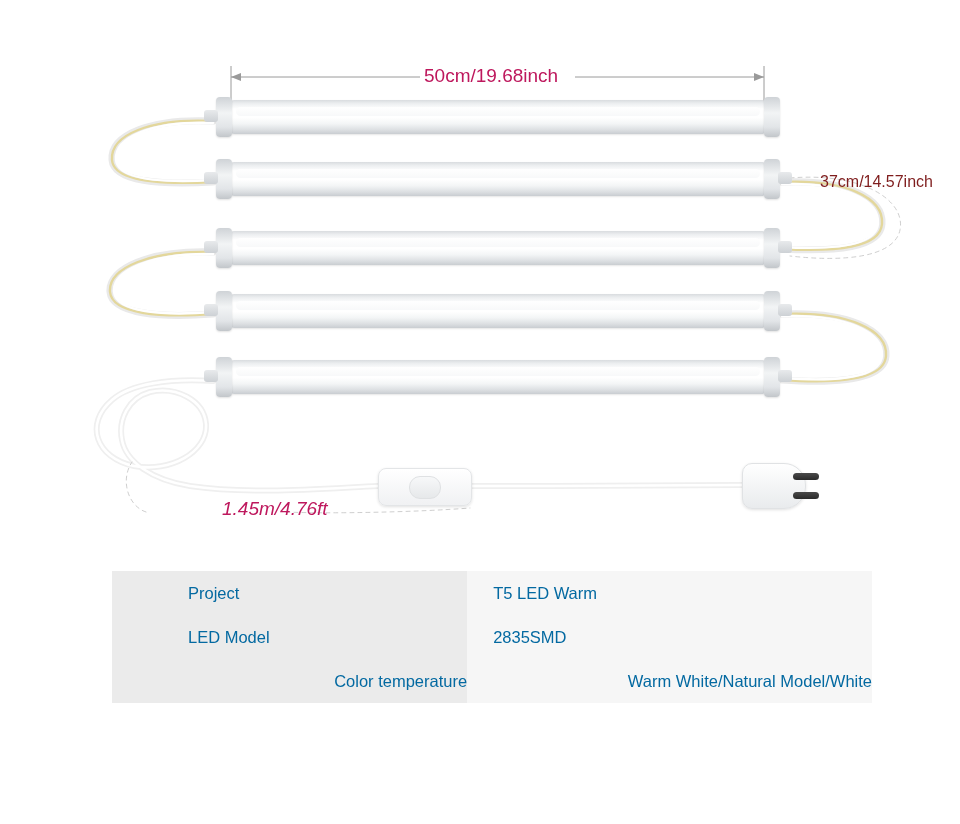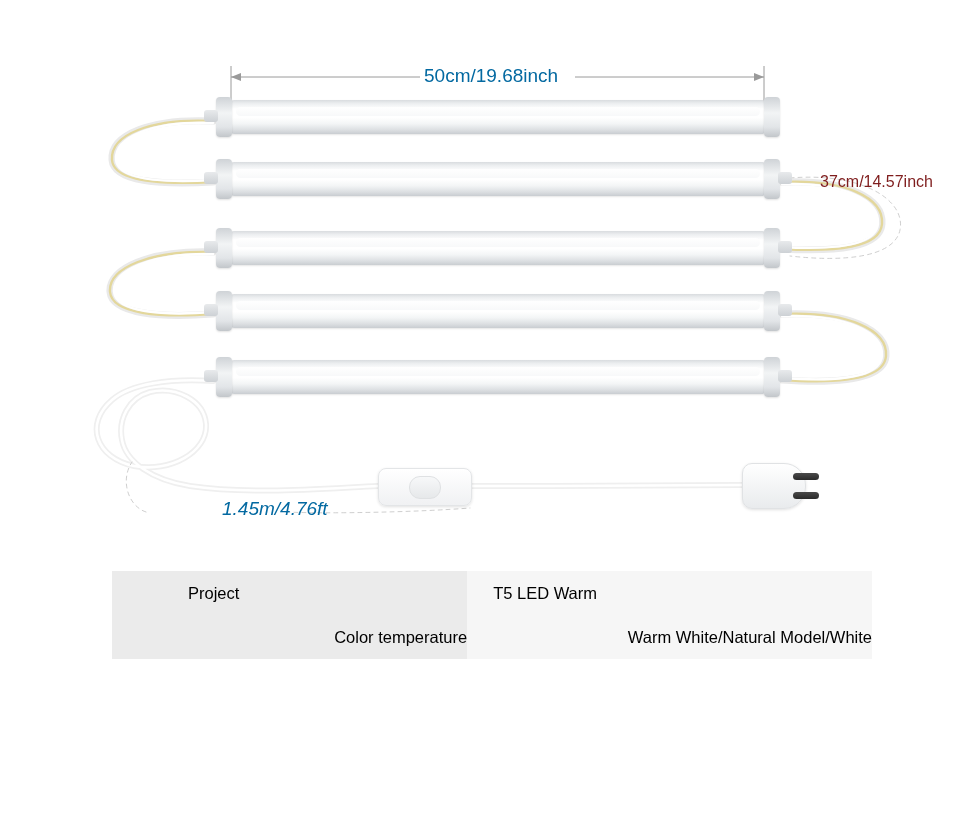--- a/index.html
+++ b/index.html
@@ -18,21 +18,21 @@
   .stage {
     position: relative;
     width: 960px;
     height: 824px;
   }
 
   
   .dim-label {
     position: absolute;
     font-size: 19px;
-    color: #0369a1;
+    color: #be185d;
     white-space: nowrap;
   }
   .dim-label.small {
     font-size: 16px;
     color: #7f1d1d;
   }
 
   
   .tube {
     position: absolute;
@@ -133,21 +133,21 @@
     position: absolute;
     left: 112px;
     top: 571px;
     width: 760px;
     border-collapse: collapse;
     table-layout: fixed;
   }
   .spec-table tr { height: 44px; }
   .spec-table td {
     font-size: 16.5px;
-    color: #000000;
+    color: #0369a1;
     padding: 0 0 0 76px;
     border: none;
   }
   .spec-table td.k { width: 43%; background: #ebebeb; padding-left: 76px; }
   .spec-table td.v { width: 57%; background: #f6f6f6; padding-left: 26px; }
   .spec-table tr:nth-child(even) td.k { background: #ebebeb; }
   .spec-table tr:nth-child(even) td.v { background: #f6f6f6; }
   .spec-table tr:last-child td { font-size: 16.5px; text-align: right; }
 </style>
 </head>
@@ -258,19 +258,23 @@
 
   <div class="dim-label" style="left:222px; top:498px;font-style:italic;">1.45m/4.76ft</div>
 
   <table class="spec-table">
     <tbody>
       <tr>
         <td class="k">Project</td>
         <td class="v">T5 LED Warm</td>
       </tr>
       <tr>
+        <td class="k">LED Model</td>
+        <td class="v">2835SMD</td>
+      </tr>
+      <tr>
         <td class="k">Color temperature</td>
         <td class="v">Warm White/Natural Model/White</td>
       </tr>
     </tbody>
   </table>
 
 </div>
 
 </body></html>

